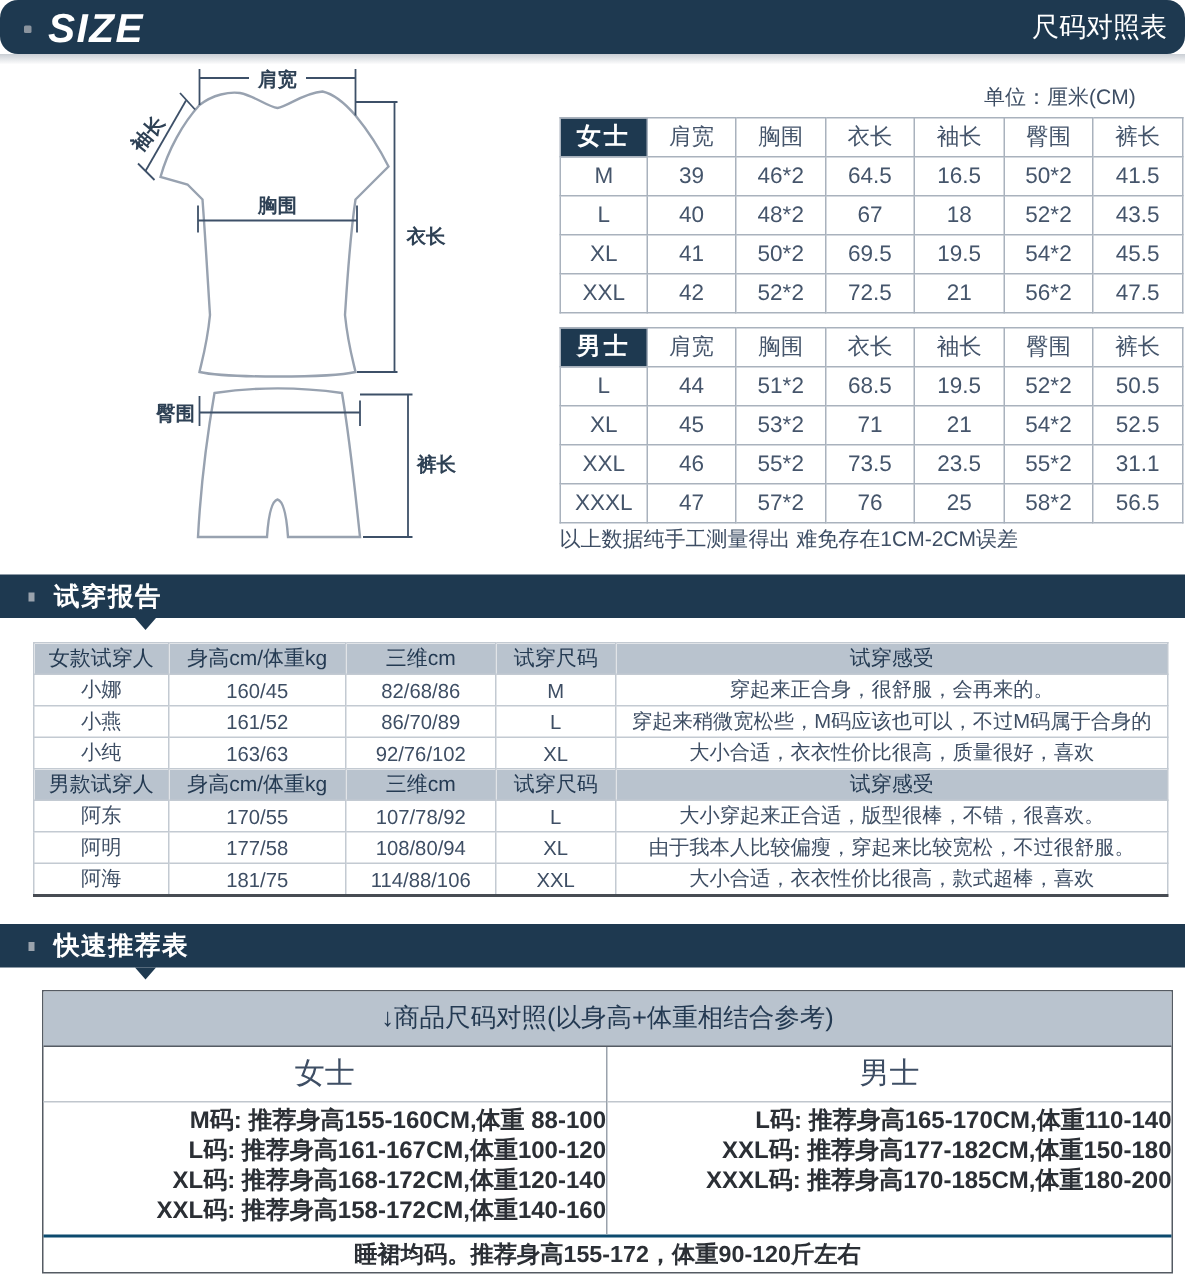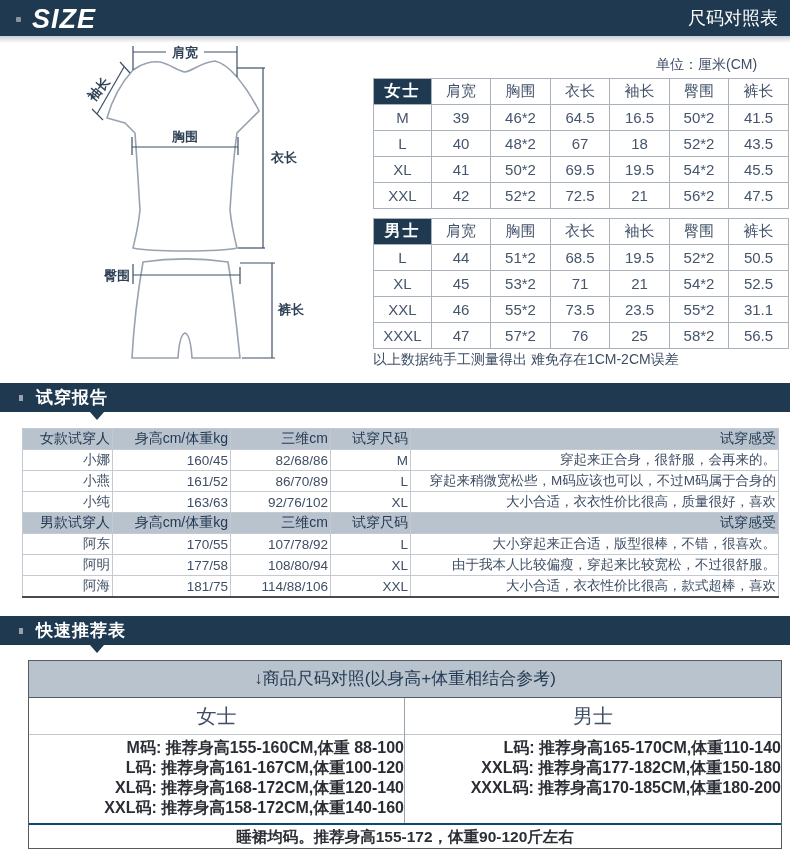--- a/index.html
+++ b/index.html
@@ -2,21 +2,21 @@
 <html><head>
 <meta charset="utf-8">
 <style>
   html,body{margin:0;padding:0;}
   body{
     width:790px;height:850px;position:relative;background:#fff;
     font-family:"Liberation Sans","DejaVu Sans",sans-serif;
     overflow:hidden;
   }
   
-  .top-bar{position:absolute;left:0;top:0;width:790px;height:36px;background:#1e3950;}
+  .top-bar{position:absolute;left:0;top:0;width:790px;height:36px;background:#1e3950;border-radius:12px;}
   .top-bar .brand{
     position:absolute;left:32px;top:1px;color:#fff;font-size:27px;
     font-style:italic;font-weight:bold;letter-spacing:1px;line-height:36px;
   }
   .top-bar .brand-dot{position:absolute;left:16px;top:17px;width:5px;height:5px;background:#8b949e;border-radius:1px;}
   .top-bar .bar-right-title{
     position:absolute;right:12px;top:0;color:#fff;font-size:18px;font-weight:normal;line-height:36px;
   }
   .top-shadow{position:absolute;left:0;top:36px;width:790px;height:7px;
     background:linear-gradient(#c9ced4,#ffffff);}
@@ -44,21 +44,21 @@
   .section-bar .bar-bullet{position:absolute;left:19px;top:12px;width:4px;height:6px;background:#9aa3ad;}
   .section-bar.report{top:383px;}
   .section-bar.recommend{top:616px;}
   .pointer{position:absolute;width:0;height:0;border-left:7px solid transparent;border-right:7px solid transparent;border-top:8px solid #1e3950;}
   .pointer.report{left:90px;top:412px;}
   .pointer.recommend{left:90px;top:645px;}
 
   
   .report-table{position:absolute;left:22px;top:428px;width:756px;border-collapse:collapse;table-layout:fixed;
     font-size:13.5px;color:#3e4e64;border:1px solid #8d959f;border-bottom:2px solid #474c53;}
-  .report-table td{border:1px solid #c3cad2;height:20px;text-align:right;padding:0 2px;background:#fff;
+  .report-table td{border:1px solid #c3cad2;height:20px;text-align:center;padding:0 2px;background:#fff;
     white-space:nowrap;overflow:hidden;}
   .report-table tr.head td{background:#b9c3ce;color:#243a52;font-size:14px;}
 
   
   .rec-table{position:absolute;left:28px;top:660px;width:752px;border:1px solid #555b63;background:#fff;}
   .rec-title{height:36px;line-height:36px;text-align:center;background:#b9c3ce;color:#243a52;
     font-size:17px;border-bottom:1px solid #555b63;}
   .rec-cols{display:flex;}
   .rec-col{width:50%;box-sizing:border-box;}
   .rec-col.left{border-right:1px solid #9aa2ac;}

